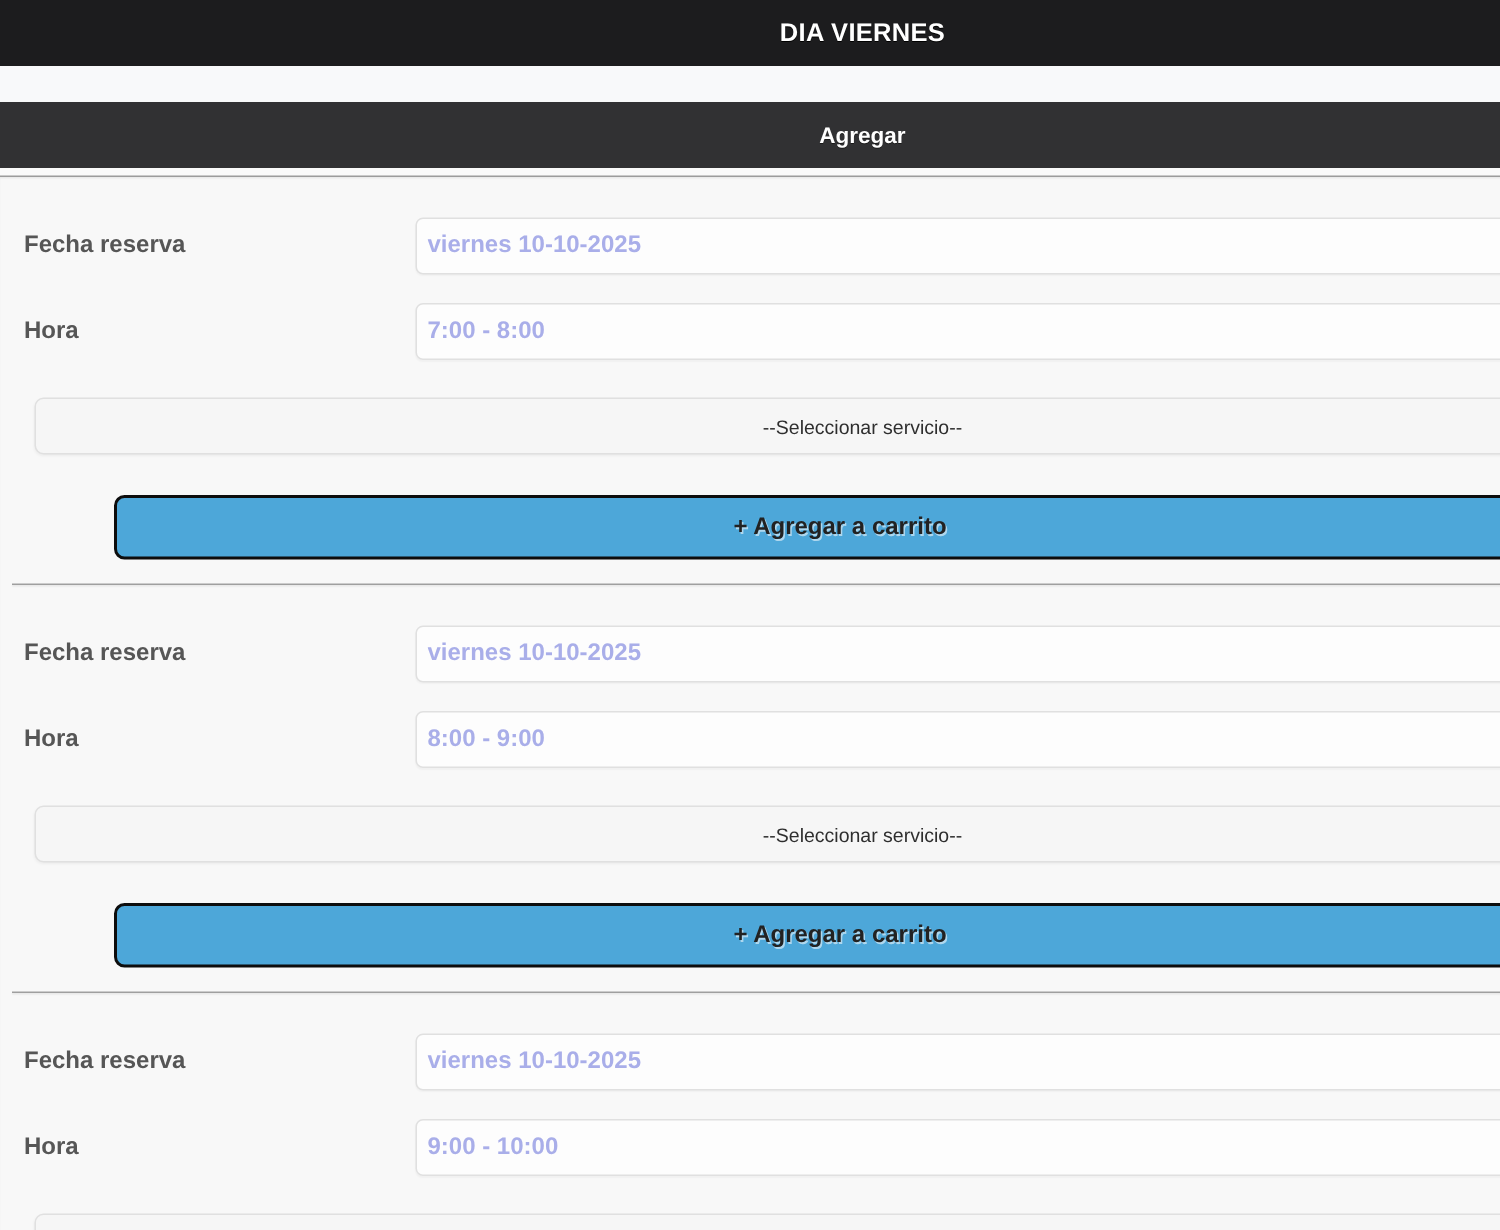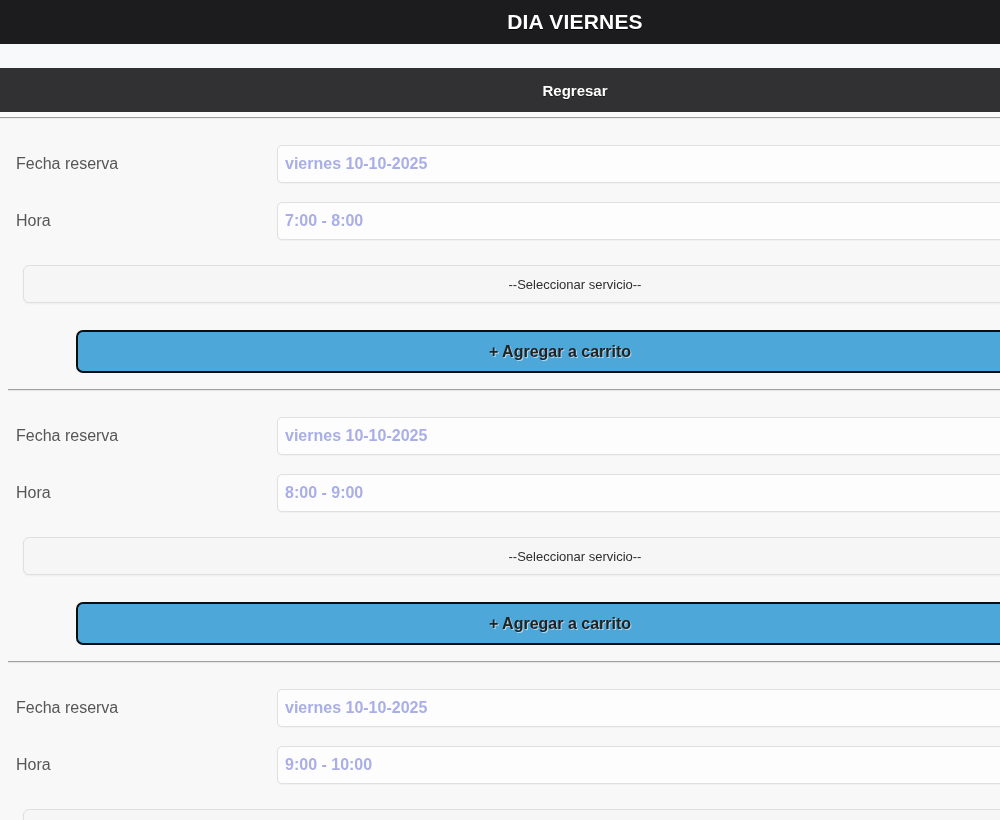--- a/index.html
+++ b/index.html
@@ -20,21 +20,21 @@
     background:#fafafa;
     font-family:"Liberation Sans","DejaVu Sans",sans-serif;
   }
   .page{width:1150px;}
   
   .appbar{
     height:44px;background:var(--header-bg);
     display:flex;align-items:center;justify-content:center;
   }
   .appbar .title{
-    color:#ffffff;font-size:21px;font-weight:bold;letter-spacing:.2px;
+    color:#ffffff;font-size:17px;font-weight:bold;letter-spacing:.2px;
     text-shadow:0 1px 0 #000;
   }
   .gap{height:24px;background:#f8f9fa;}
   
   .toolbar{
     height:44px;background:var(--toolbar-bg);
     display:flex;align-items:center;justify-content:center;
     cursor:pointer;border:0;width:100%;
   }
   .toolbar .back-label{
@@ -48,21 +48,21 @@
     border-top:1px solid #9c9c9c;
     box-shadow:inset 0 1px 1px rgba(0,0,0,0.06);
     min-height:703px;
   }
   .slot{padding-top:27px;}
   .row{
     display:flex;align-items:center;height:38px;margin-bottom:19px;
   }
   .lbl{
     width:277px;padding-left:16px;flex:0 0 277px;
-    color:var(--label-text);font-size:16px;
+    color:var(--label-text);font-size:16px;font-weight:bold;
   }
   .field{
     flex:1;height:38px;margin-right:8px;
     background:#fdfdfd;
     border:1px solid var(--border-light);
     border-radius:5px;
     padding:0 8px 0 7px;
     color:var(--input-text);
     font-family:"Liberation Sans","DejaVu Sans",sans-serif;
     font-size:16px;font-weight:bold;
@@ -106,21 +106,21 @@
 
 <div class="page">
 
   <header class="appbar">
     <span class="title">DIA VIERNES</span>
   </header>
 
   <div class="gap"></div>
 
   <div class="toolbar">
-    <span class="back-label">Regresar</span>
+    <span class="back-label">Agregar</span>
   </div>
 
   <div class="pre-line"></div>
 
   <main class="content">
 
     <section class="slot">
       <div class="row">
         <span class="lbl">Fecha reserva</span>
         <input class="field" type="text" readonly="" value="viernes 10-10-2025" style="">

